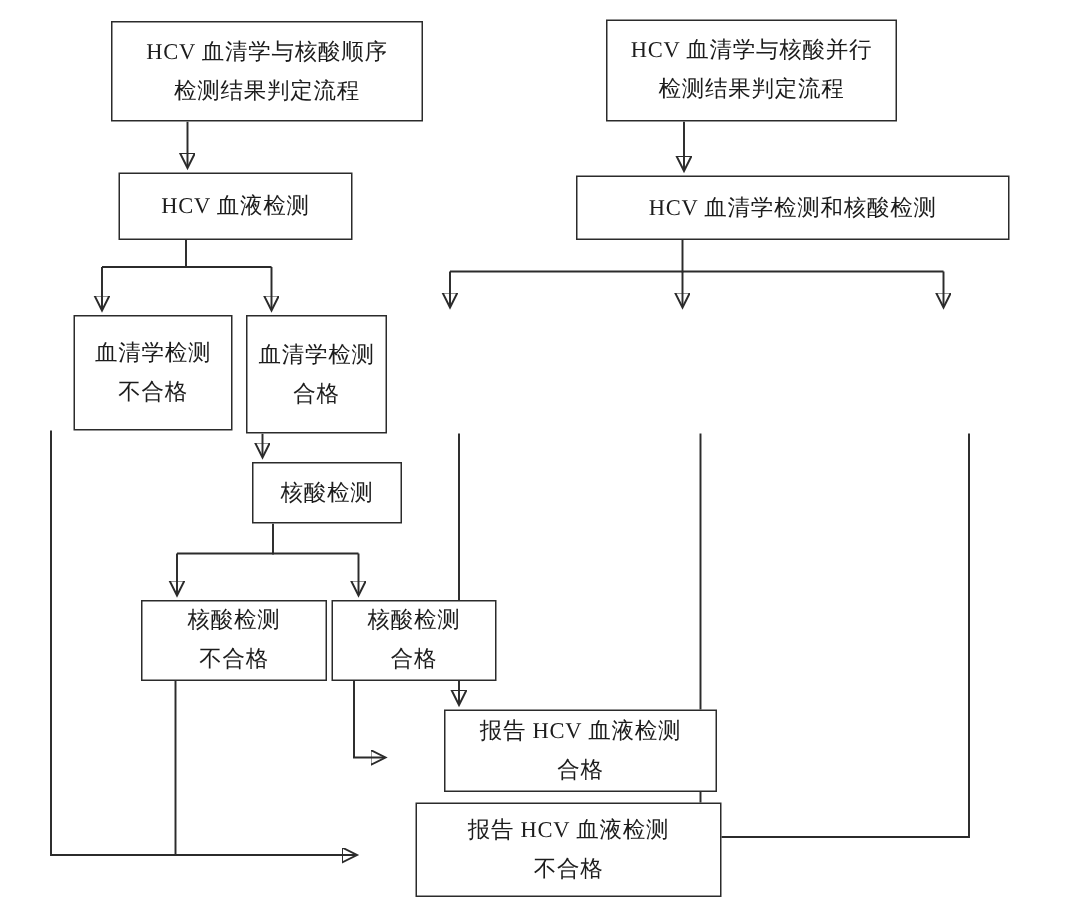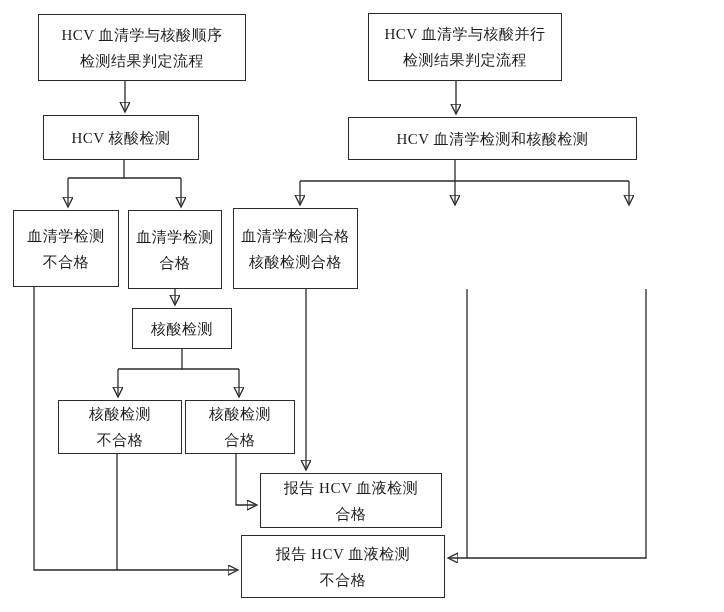--- a/index.html
+++ b/index.html
@@ -28,20 +28,21 @@
     border: 1.3px solid #2b2b2b;
     background: #ffffff;
     display: flex;
     align-items: center;
     justify-content: center;
     text-align: center;
     font-size: 15px;
     letter-spacing: 0.5px;
     line-height: 26px;
     white-space: pre;
+    margin-left: 36px;
   }
 </style>
 </head>
 <body>
 
 <div class="stage">
 
   <svg class="connectors" viewBox="0 0 724 612" xmlns="http://www.w3.org/2000/svg">
     <defs>
       <marker id="ah" markerUnits="userSpaceOnUse" markerWidth="12" markerHeight="12" refX="9" refY="5" orient="auto">
@@ -80,43 +81,41 @@
     <path d="M306,289 V469" marker-end="url(#ah)"></path>
 
     <path d="M646,289 V558 H449" marker-end="url(#ah)"></path>
 
     <path d="M467,289 V558.6"></path>
   </svg>
 
   <div class="node" style="left:38px;  top:14px;  width:208px; height:67px">HCV 血清学与核酸顺序
 检测结果判定流程</div>
 
-  <div class="node" style="left:43px;  top:115px; width:156px; height:45px">HCV 核酸检测</div>
+  <div class="node" style="left:43px;  top:115px; width:156px; height:45px">HCV 血液检测</div>
 
   <div class="node" style="left:13px;  top:210px; width:106px; height:77px">血清学检测
 不合格</div>
 
   <div class="node" style="left:128px; top:210px; width:94px;  height:79px">血清学检测
 合格</div>
 
   <div class="node" style="left:132px; top:308px; width:100px; height:41px">核酸检测</div>
 
   <div class="node" style="left:58px;  top:400px; width:124px; height:54px">核酸检测
 不合格</div>
 
   <div class="node" style="left:185px; top:400px; width:110px; height:54px">核酸检测
 合格</div>
 
   <div class="node" style="left:368px; top:13px;  width:194px; height:68px">HCV 血清学与核酸并行
 检测结果判定流程</div>
 
   <div class="node" style="left:348px; top:117px; width:289px; height:43px">HCV 血清学检测和核酸检测</div>
 
-  <div class="node" style="left:233px; top:208px; width:125px; height:81px">血清学检测合格
-核酸检测合格</div>
 
 
 
   <div class="node" style="left:260px; top:473px; width:182px; height:55px">报告 HCV 血液检测
 合格</div>
 
   <div class="node" style="left:241px; top:535px; width:204px; height:63px">报告 HCV 血液检测
 不合格</div>
 
 </div>

